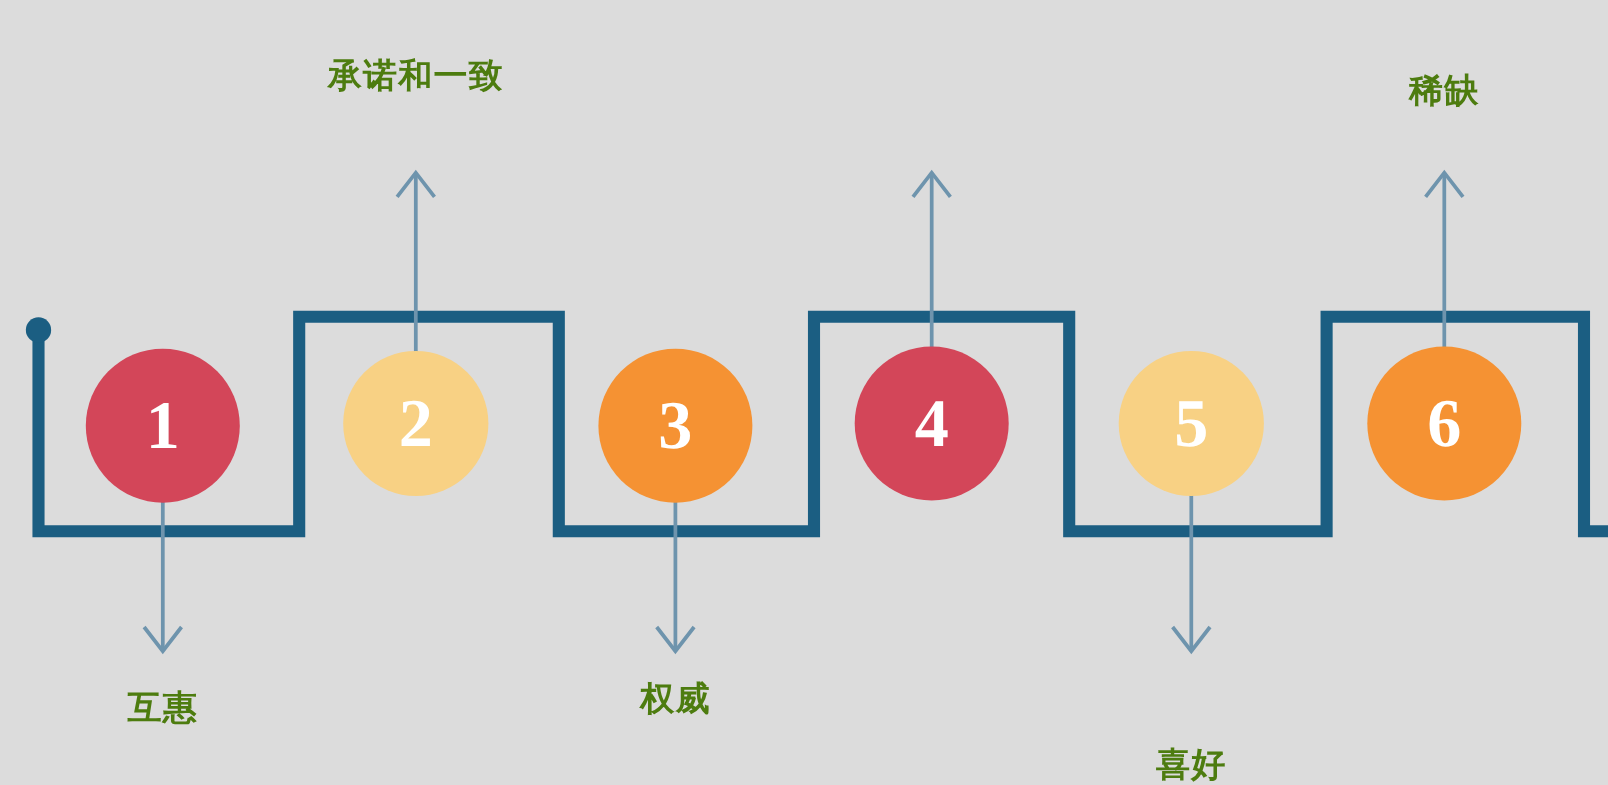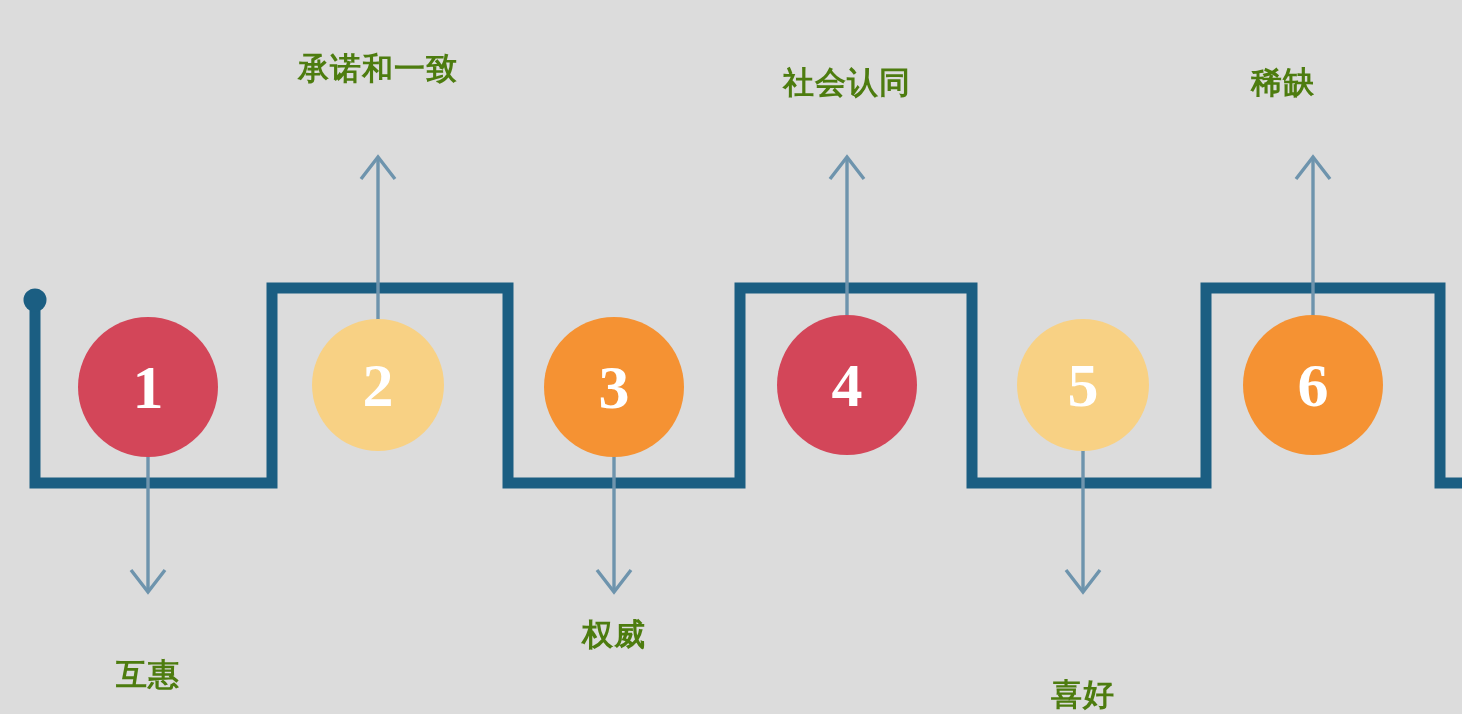--- a/index.html
+++ b/index.html
@@ -135,23 +135,22 @@
   <div class="node" style="left:1017px; top:319px; width:132px; height:132px; background:#f8d184;">
     <span class="node-number">5</span>
   </div>
 
   <div class="node" style="left:1243px; top:315px; width:140px; height:140px; background:#f59233;">
     <span class="node-number">6</span>
   </div>
 
   <div class="caption" style="left:378px; top:48px;">承诺和一致</div>
 
-  <div class="caption" style="left:847px; top:62px;">社会认同</div>
 
-  <div class="caption" style="left:1283px; top:62px;">稀缺</div>
+  <div class="caption" style="left:1313px; top:62px;">稀缺</div>
 
-  <div class="caption" style="left:148px; top:654px;font-family:Liberation Mono, monospace;">互惠</div>
+  <div class="caption" style="left:148px; top:623px;font-family:Liberation Mono, monospace;">互惠</div>
 
   <div class="caption" style="left:614px; top:614px;">权威</div>
 
   <div class="caption" style="left:1083px; top:674px;">喜好</div>
 
 </div>
 
 </body></html>

